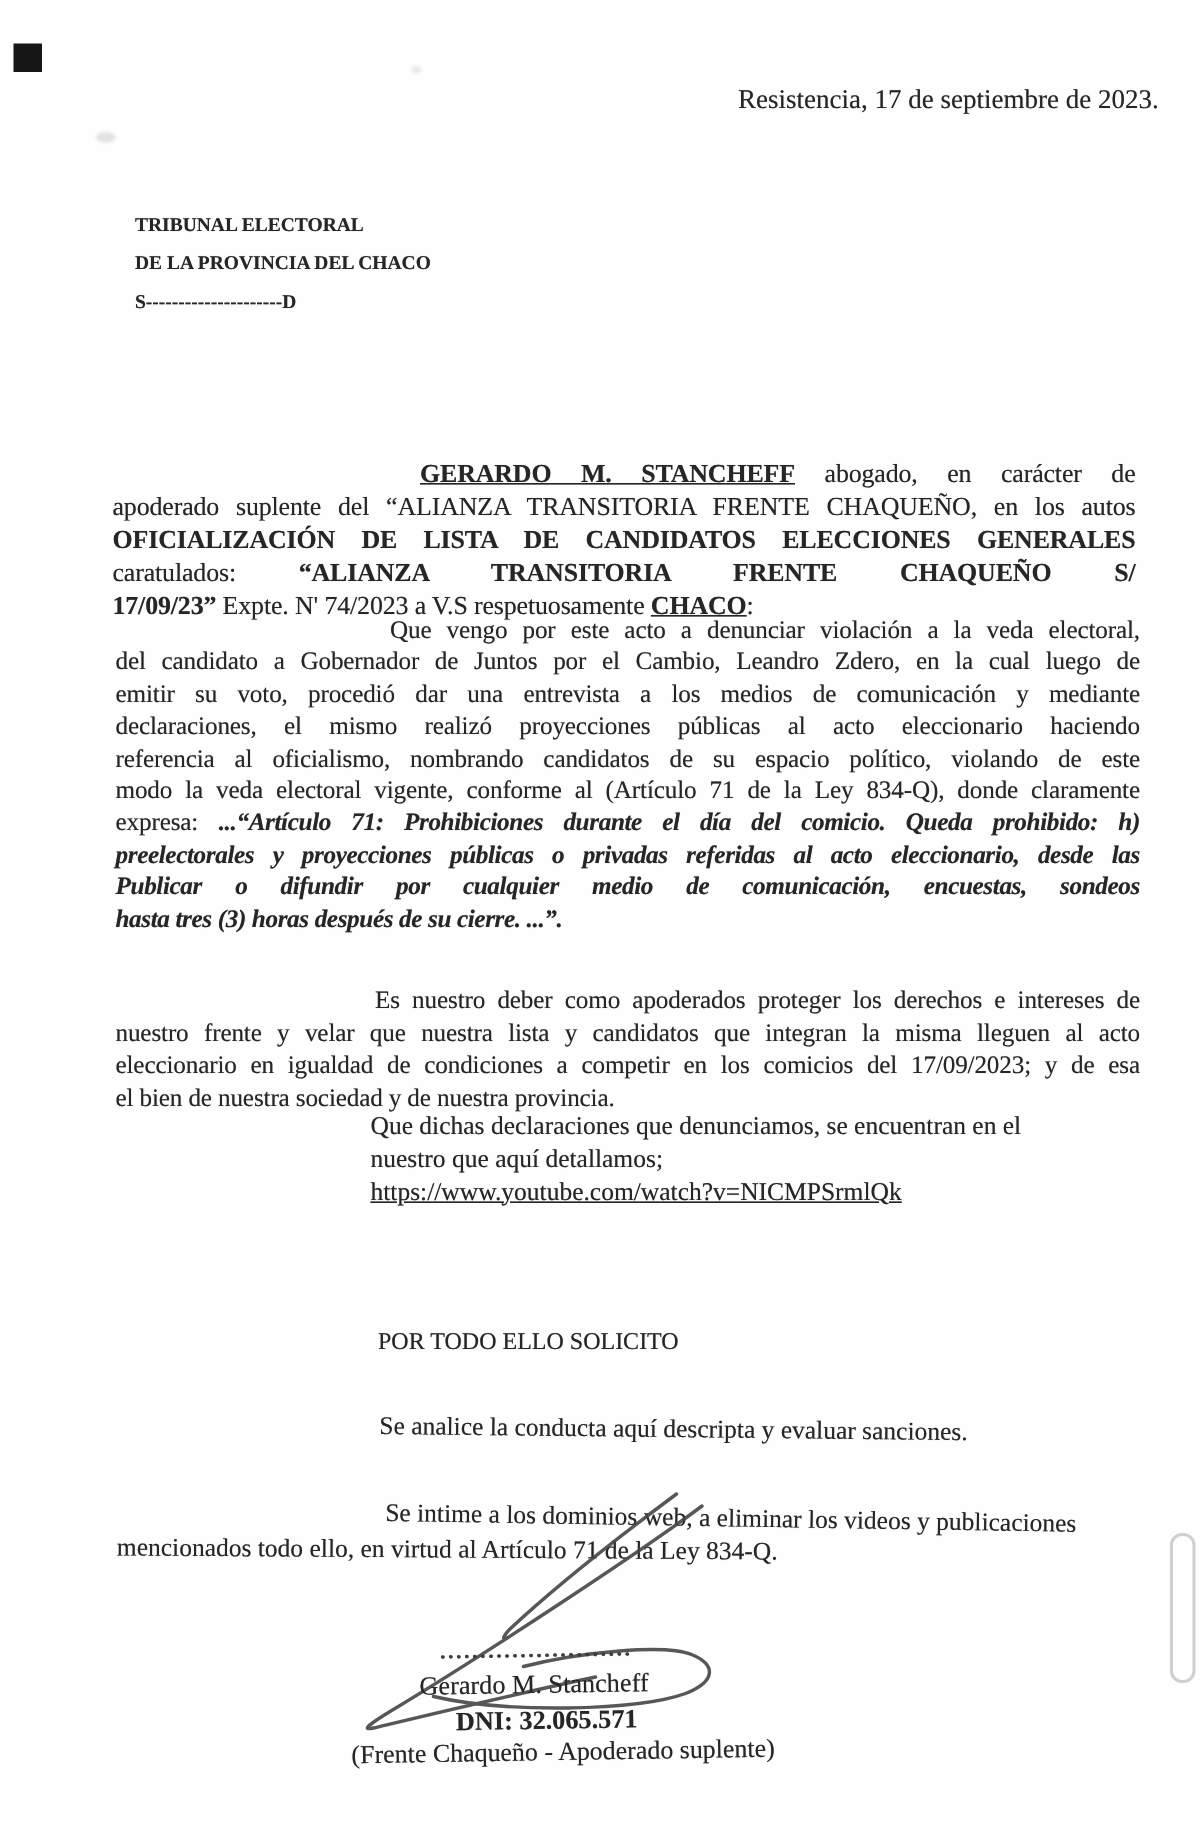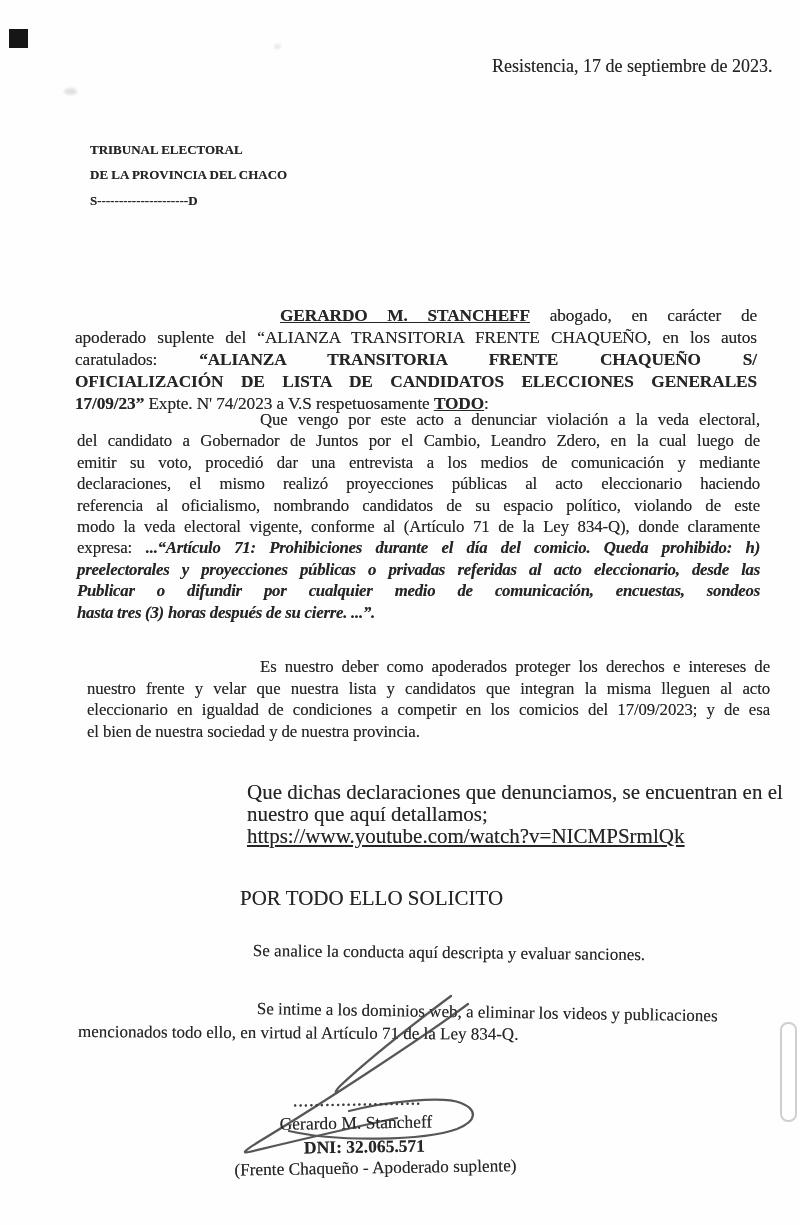--- a/index.html
+++ b/index.html
@@ -25,26 +25,26 @@
   .letterhead{left:90px;top:137px;font-size:13px;font-weight:bold;line-height:25.4px;}
   
   .p1{left:75px;top:263px;width:682px;font-size:17.3px;}
   .p1 .ln{line-height:22px;}
   .p1-indent{padding-left:205px;margin-top:42px;}
   
   .p2{left:77px;top:409px;width:683px;font-size:16.8px;}
   .p2 .ln{line-height:21.4px;}
   .p2-indent{padding-left:183px;}
   
-  .p3{left:77px;top:656px;width:683px;font-size:16.8px;margin-left:10px;}
+  .p3{left:77px;top:656px;width:683px;font-size:16.8px;}
   .p3 .ln{line-height:21.5px;}
   .p3-indent{padding-left:173px;}
   
-  .dom{left:247px;top:782px;font-size:21px;line-height:21.8px;}
-  .solicito{left:240px;top:886px;font-size:21px;}
+  .dom{left:247px;top:740px;font-size:17px;line-height:21.8px;}
+  .solicito{left:252px;top:886px;font-size:16px;}
   .req1{left:253px;top:941px;font-size:17px;transform:rotate(0.6deg);transform-origin:left top;}
   .req2a{left:257px;top:999px;font-size:17px;transform:rotate(0.9deg);transform-origin:left top;}
   .req2b{left:78px;top:1022px;font-size:17px;transform:rotate(0.35deg);transform-origin:left top;}
   
   .sig-block{left:230px;top:1098px;width:330px;height:100px;transform:rotate(-0.9deg);transform-origin:center;}
   .sig-dots{left:64px;top:-6px;font-size:15px;font-weight:bold;letter-spacing:1.6px;color:#3c3c3c;}
   .sig-name{left:50px;top:14px;font-size:17.5px;}
   .sig-dni{left:74px;top:38px;font-size:17.5px;font-weight:bold;}
   .sig-role{left:4px;top:60px;font-size:17.3px;}
   .sig-svg{left:0;top:0;width:800px;height:1225px;pointer-events:none;}
@@ -67,23 +67,23 @@
 
   <div class="abs letterhead">
     <div>TRIBUNAL ELECTORAL</div>
     <div>DE LA PROVINCIA DEL CHACO</div>
     <div>S---------------------D</div>
   </div>
 
   <div class="para p1">
     <div class="ln p1-indent"><span class="b u">GERARDO M. STANCHEFF</span><span> abogado, en carácter de</span></div>
     <div class="ln">apoderado suplente del “ALIANZA TRANSITORIA FRENTE CHAQUEÑO, en los autos</div>
+    <div class="ln b">OFICIALIZACIÓN DE LISTA DE CANDIDATOS ELECCIONES GENERALES</div>
     <div class="ln"><span>caratulados: </span><span class="b">“ALIANZA TRANSITORIA FRENTE CHAQUEÑO S/</span></div>
-    <div class="ln b">OFICIALIZACIÓN DE LISTA DE CANDIDATOS ELECCIONES GENERALES</div>
-    <div class="ln last"><span class="b">17/09/23”</span><span> Expte. N' 74/2023 a V.S respetuosamente </span><span class="b u">TODO</span><span>:</span></div>
+    <div class="ln last"><span class="b">17/09/23”</span><span> Expte. N' 74/2023 a V.S respetuosamente </span><span class="b u">CHACO</span><span>:</span></div>
   </div>
 
   <div class="para p2">
     <div class="ln p2-indent">Que vengo por este acto a denunciar violación a la veda electoral,</div>
     <div class="ln">del candidato a Gobernador de Juntos por el Cambio, Leandro Zdero, en la cual luego de</div>
     <div class="ln">emitir su voto, procedió dar una entrevista a los medios de comunicación y mediante</div>
     <div class="ln">declaraciones, el mismo realizó proyecciones públicas al acto eleccionario haciendo</div>
     <div class="ln">referencia al oficialismo, nombrando candidatos de su espacio político, violando de este</div>
     <div class="ln">modo la veda electoral vigente, conforme al (Artículo 71 de la Ley 834-Q), donde claramente</div>
     <div class="ln"><span>expresa: </span><span class="bi">...“Artículo 71: Prohibiciones durante el día del comicio. Queda prohibido: h)</span></div>

